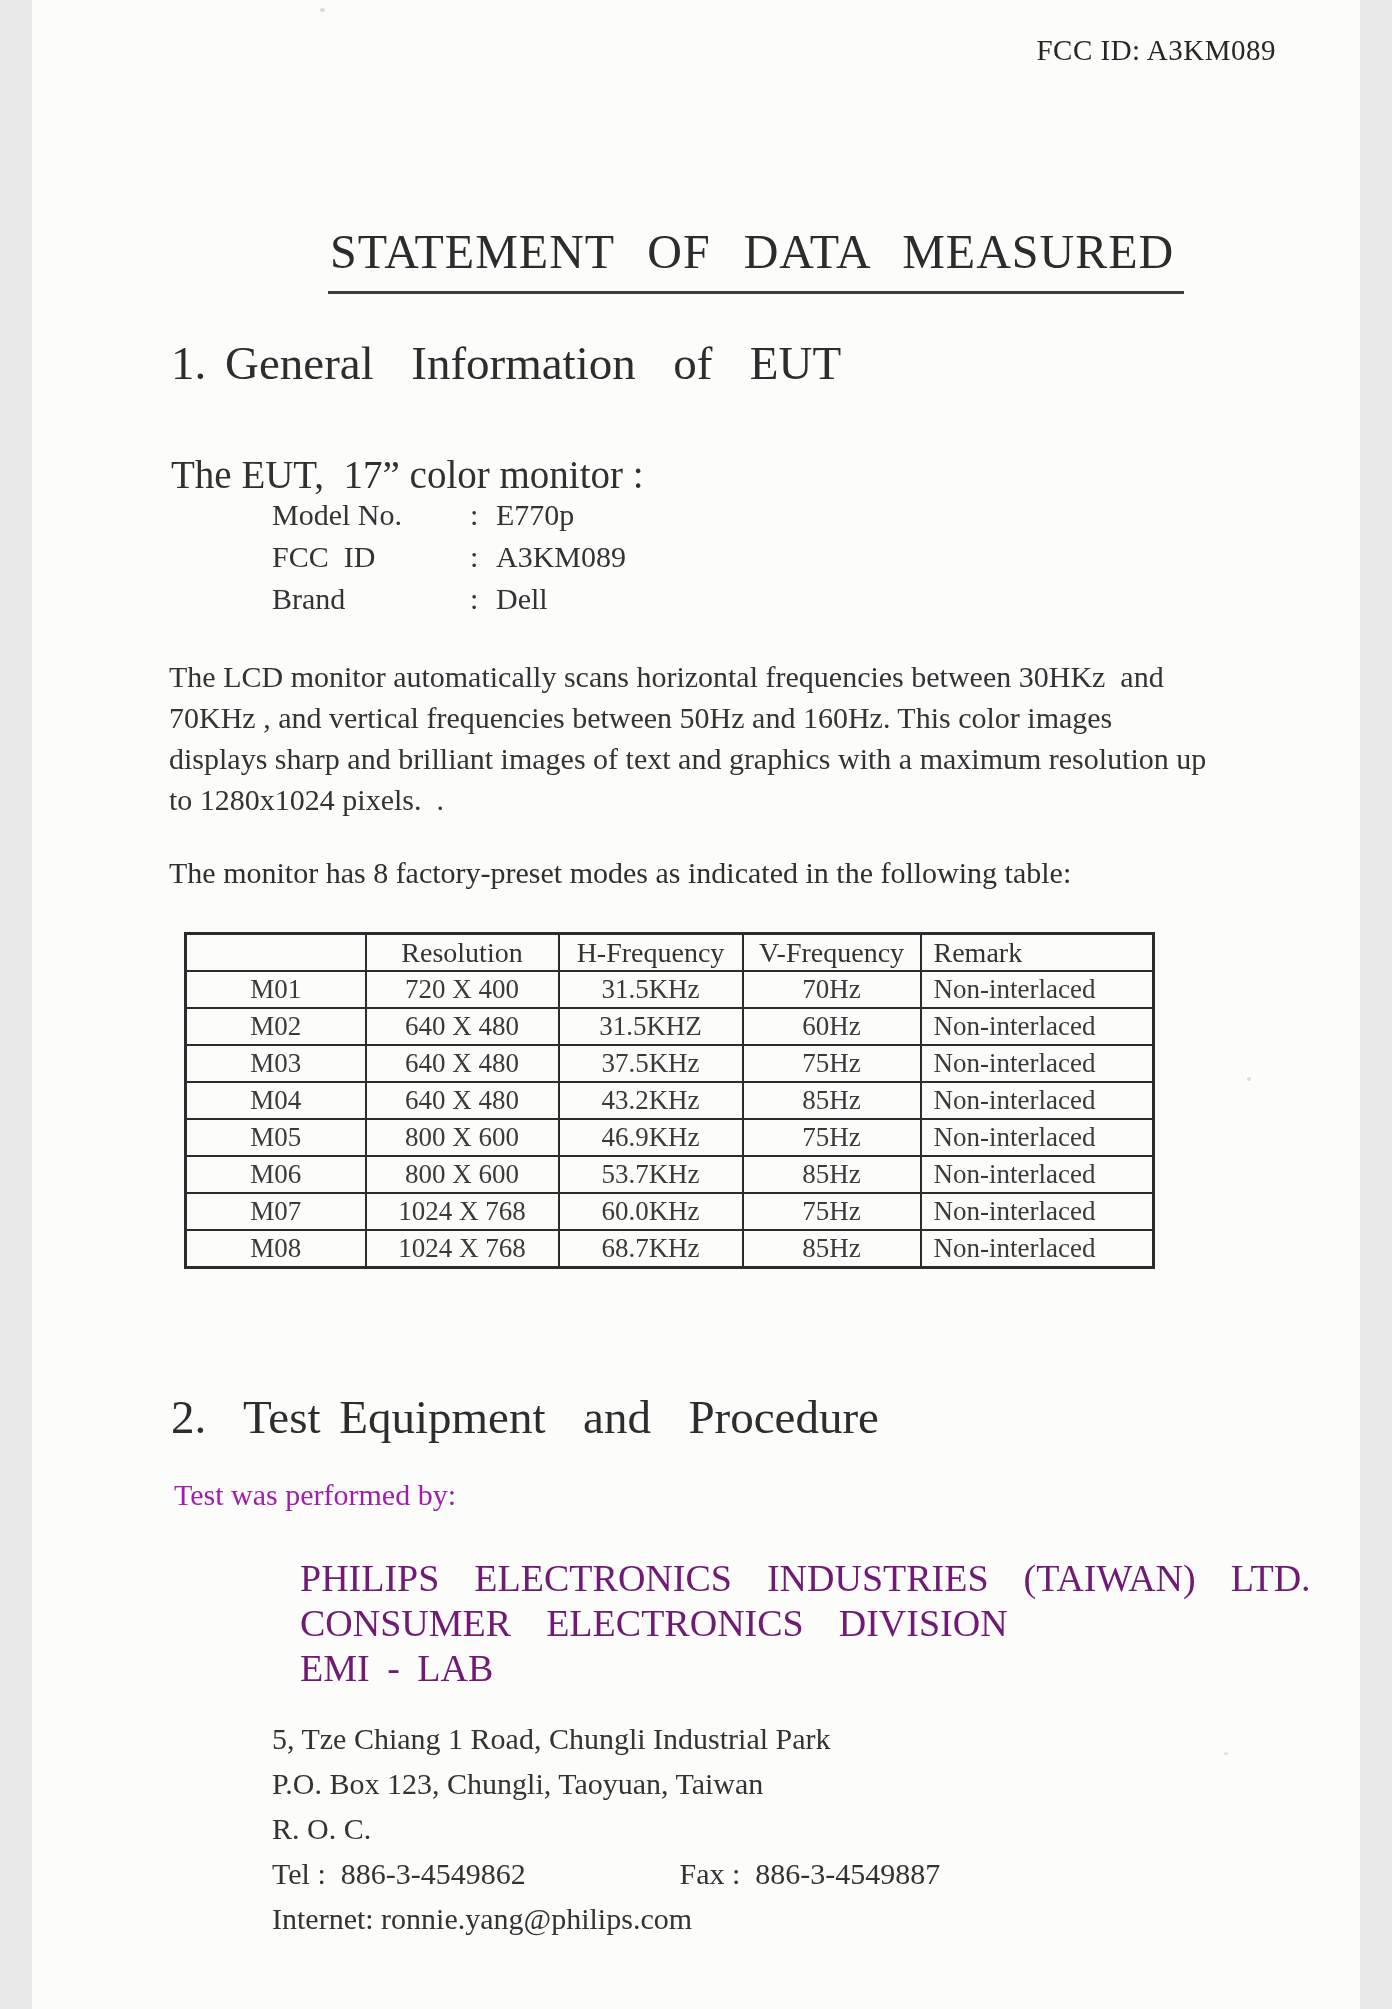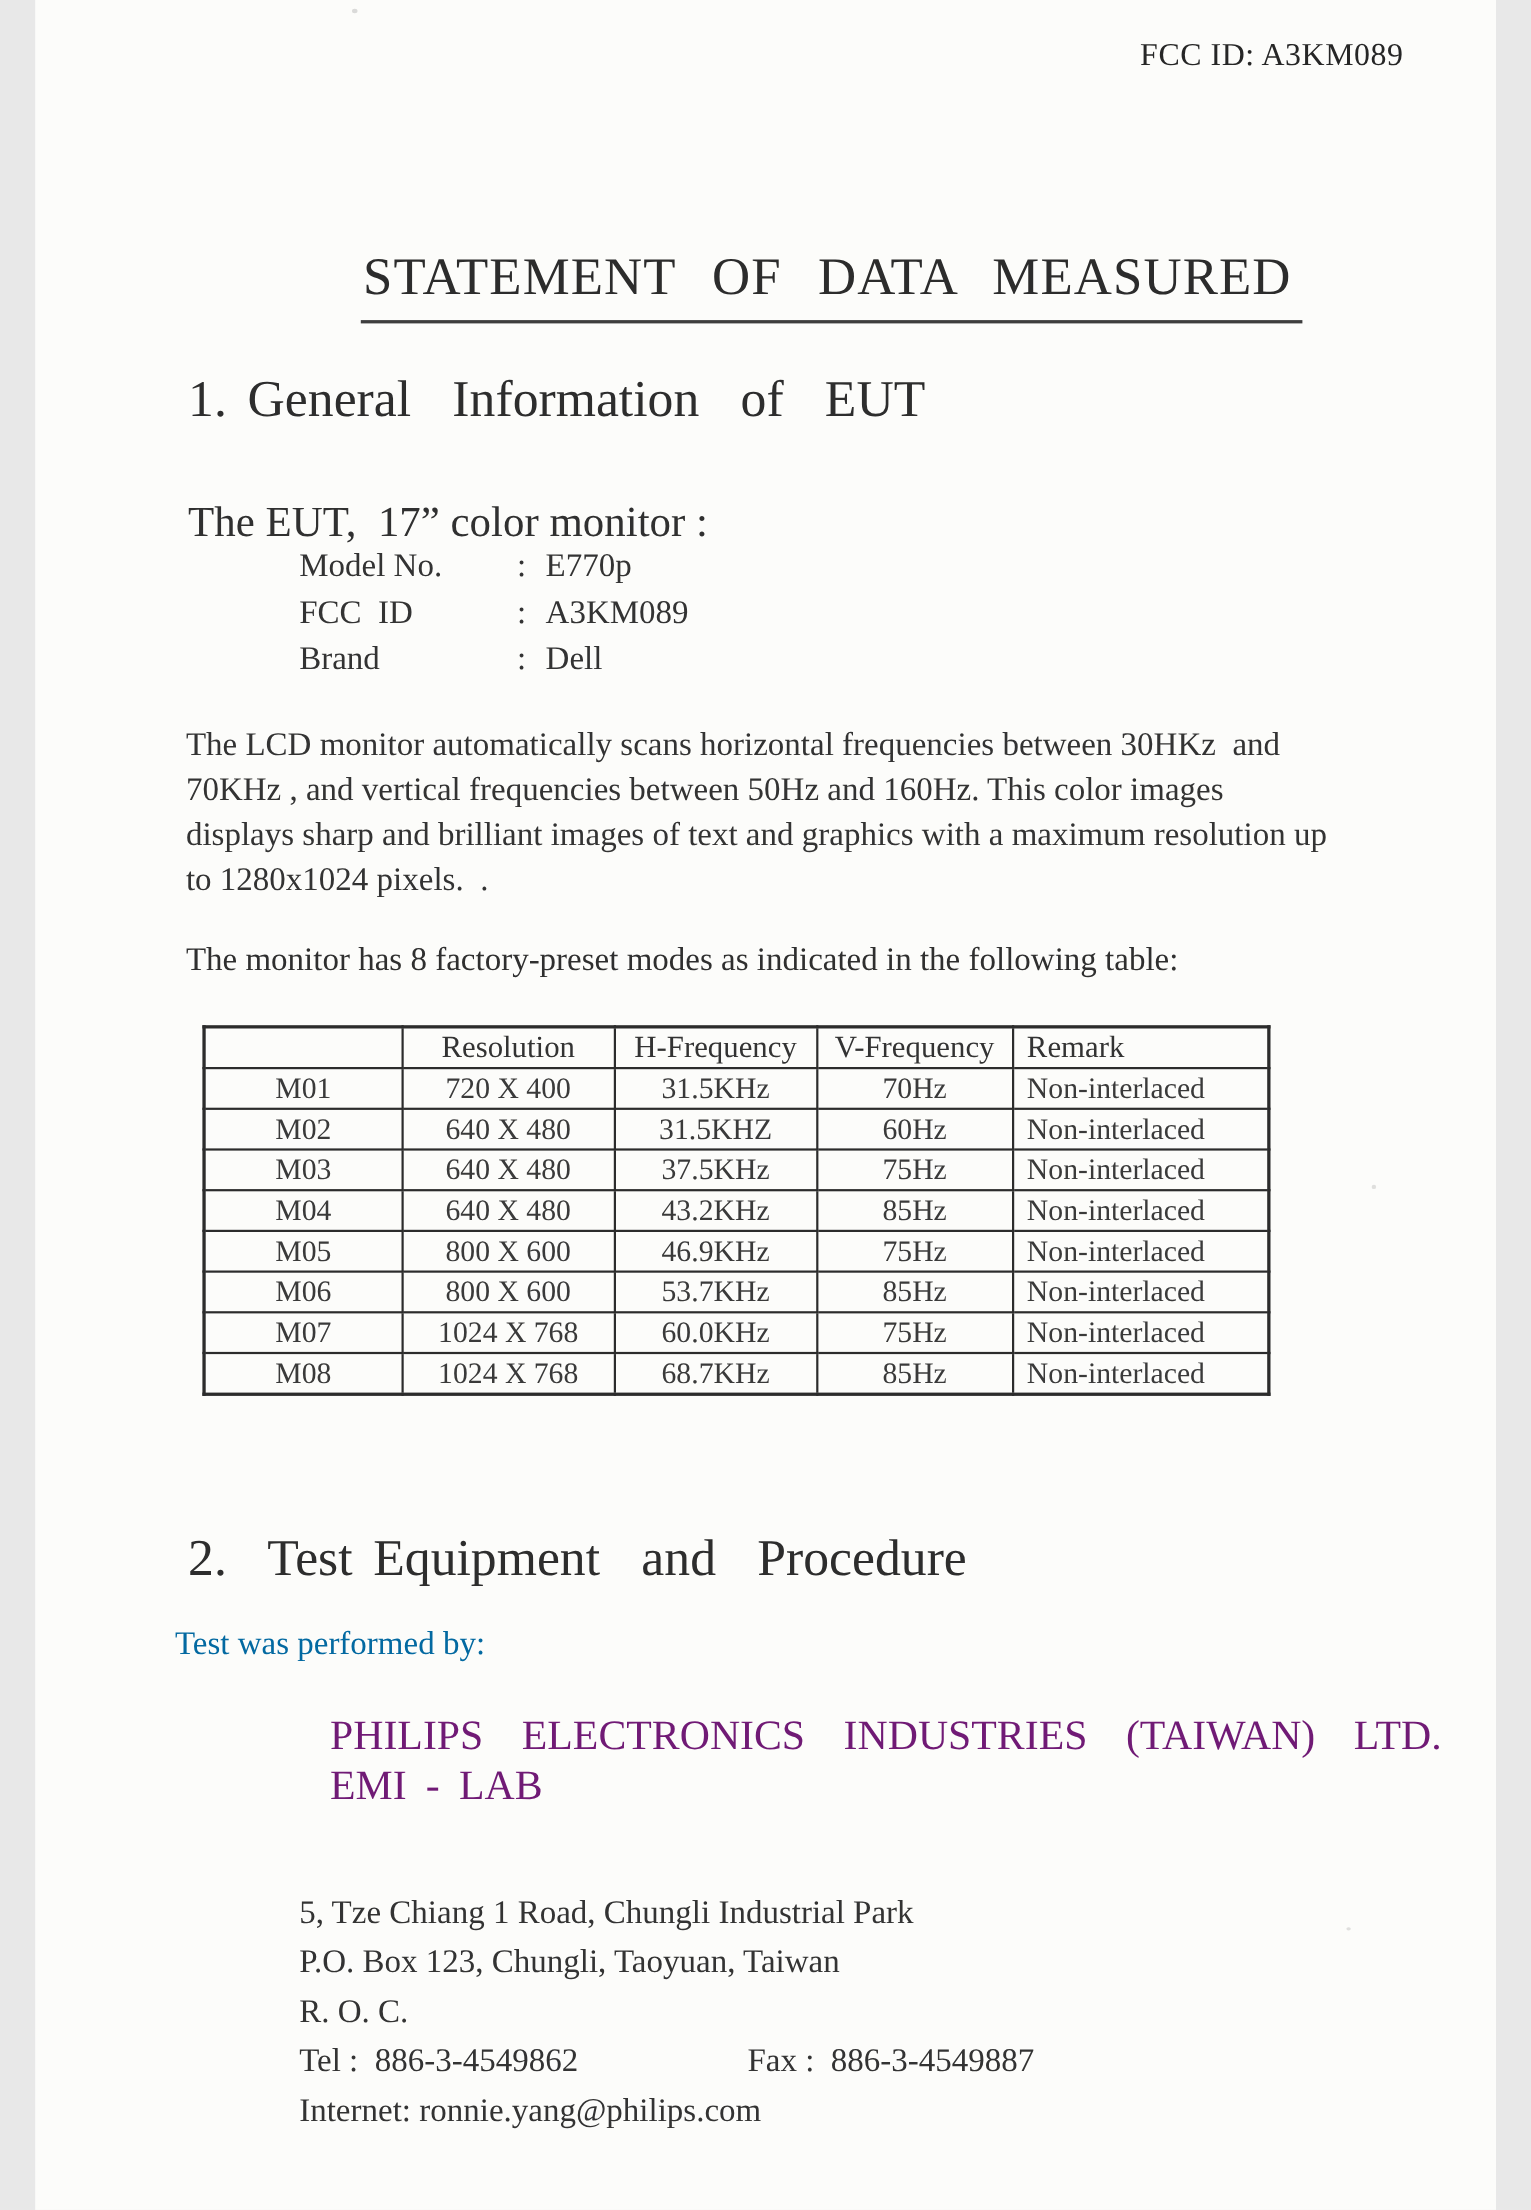--- a/index.html
+++ b/index.html
@@ -65,22 +65,22 @@
   }
   .modes-table{border:3px solid #2c2c2c;}
   .modes-table .col-mode{width:180px;}
   .modes-table .col-res{width:193px;}
   .modes-table .col-hf{width:184px;}
   .modes-table .col-vf{width:178px;}
   .modes-table .col-rm{width:233px;}
   .modes-table .cell-remark,.modes-table .head-remark{text-align:left;padding-left:12px;}
   .modes-table thead th{font-size:28px;color:#333;}
   .performed-line{
-    position:absolute;left:127px;top:1478px;
-    font-size:30px;color:#0369a1;
+    position:absolute;left:142px;top:1478px;
+    font-size:30px;color:#a21caf;
   }
   .company-block{
     position:absolute;left:240px;top:1556px;
     font-size:38px;line-height:45px;word-spacing:8px;color:#701a75;margin-left:28px;
   }
   .address-block{
     position:absolute;left:240px;top:1716px;
     font-size:30px;line-height:45px;color:#333;
   }
   .telfax .tel{display:inline-block;width:400px;}
@@ -202,20 +202,21 @@
       </tr>
     </tbody>
   </table>
 
   <div class="section-heading s2-heading line">2.  Test Equipment  and  Procedure</div>
 
   <div class="performed-line line">Test was performed by:</div>
 
   <div class="company-block">
     <div class="line">PHILIPS  ELECTRONICS  INDUSTRIES  (TAIWAN)  LTD.</div>
+    <div class="line">CONSUMER  ELECTRONICS  DIVISION</div>
     <div class="line">EMI - LAB</div>
   </div>
 
   <div class="address-block">
     <div class="line">5, Tze Chiang 1 Road, Chungli Industrial Park</div>
     <div class="line">P.O. Box 123, Chungli, Taoyuan, Taiwan</div>
     <div class="line">R. O. C.</div>
     <div class="telfax">
       <span class="tel line">Tel :  886-3-4549862</span>
       <span class="fax line">Fax :  886-3-4549887</span>

